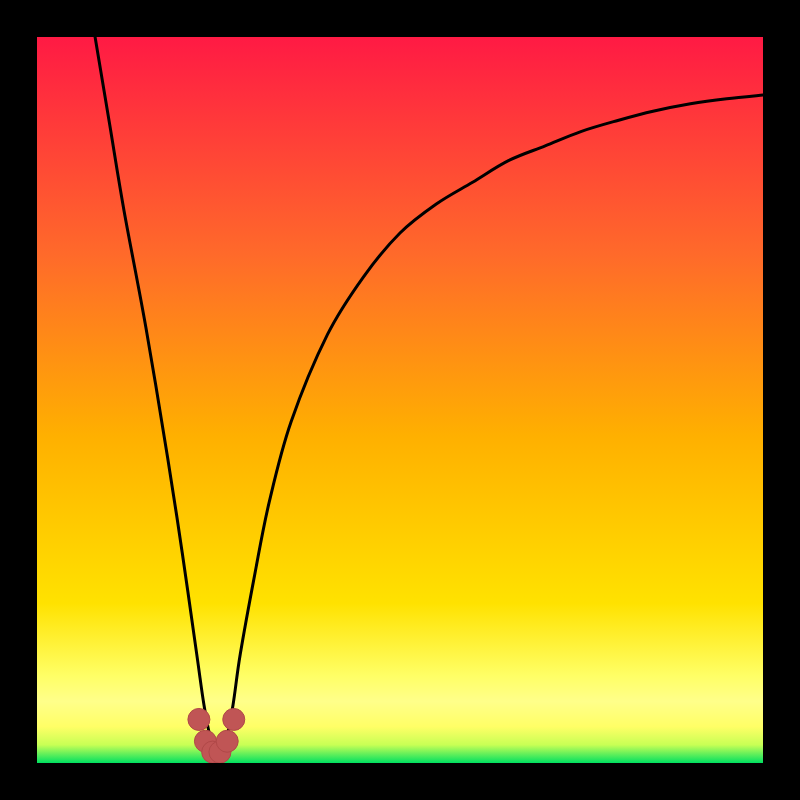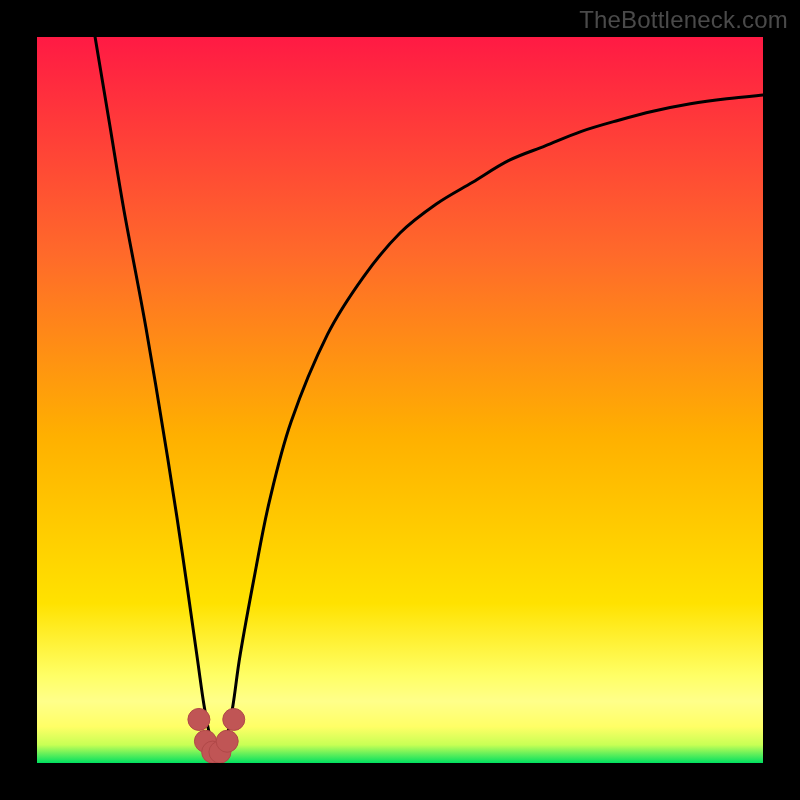--- a/index.html
+++ b/index.html
@@ -38,21 +38,20 @@
     font-family: Arial, Helvetica, sans-serif;
   }
   svg {
     display: block;
   }
 </style>
 </head>
 <body>
 
 <div class="frame">
-  <div class="watermark">TheBottleneck.com</div>
   <div class="plot">
     <svg id="chart-svg" width="726" height="726" viewBox="0 0 726 726" preserveAspectRatio="none">
       <defs>
         <linearGradient id="bg-grad" x1="0" y1="0" x2="0" y2="1">
           <stop id="g0" offset="0%" stop-color="#ff1a44"></stop>
           <stop id="g1" offset="30%" stop-color="#ff6a2a"></stop>
           <stop id="g2" offset="55%" stop-color="#ffb000"></stop>
           <stop id="g3" offset="78%" stop-color="#ffe200"></stop>
           <stop id="g4a" offset="88%" stop-color="#ffff66"></stop>
           <stop id="g4" offset="91.5%" stop-color="#ffff8a"></stop>

